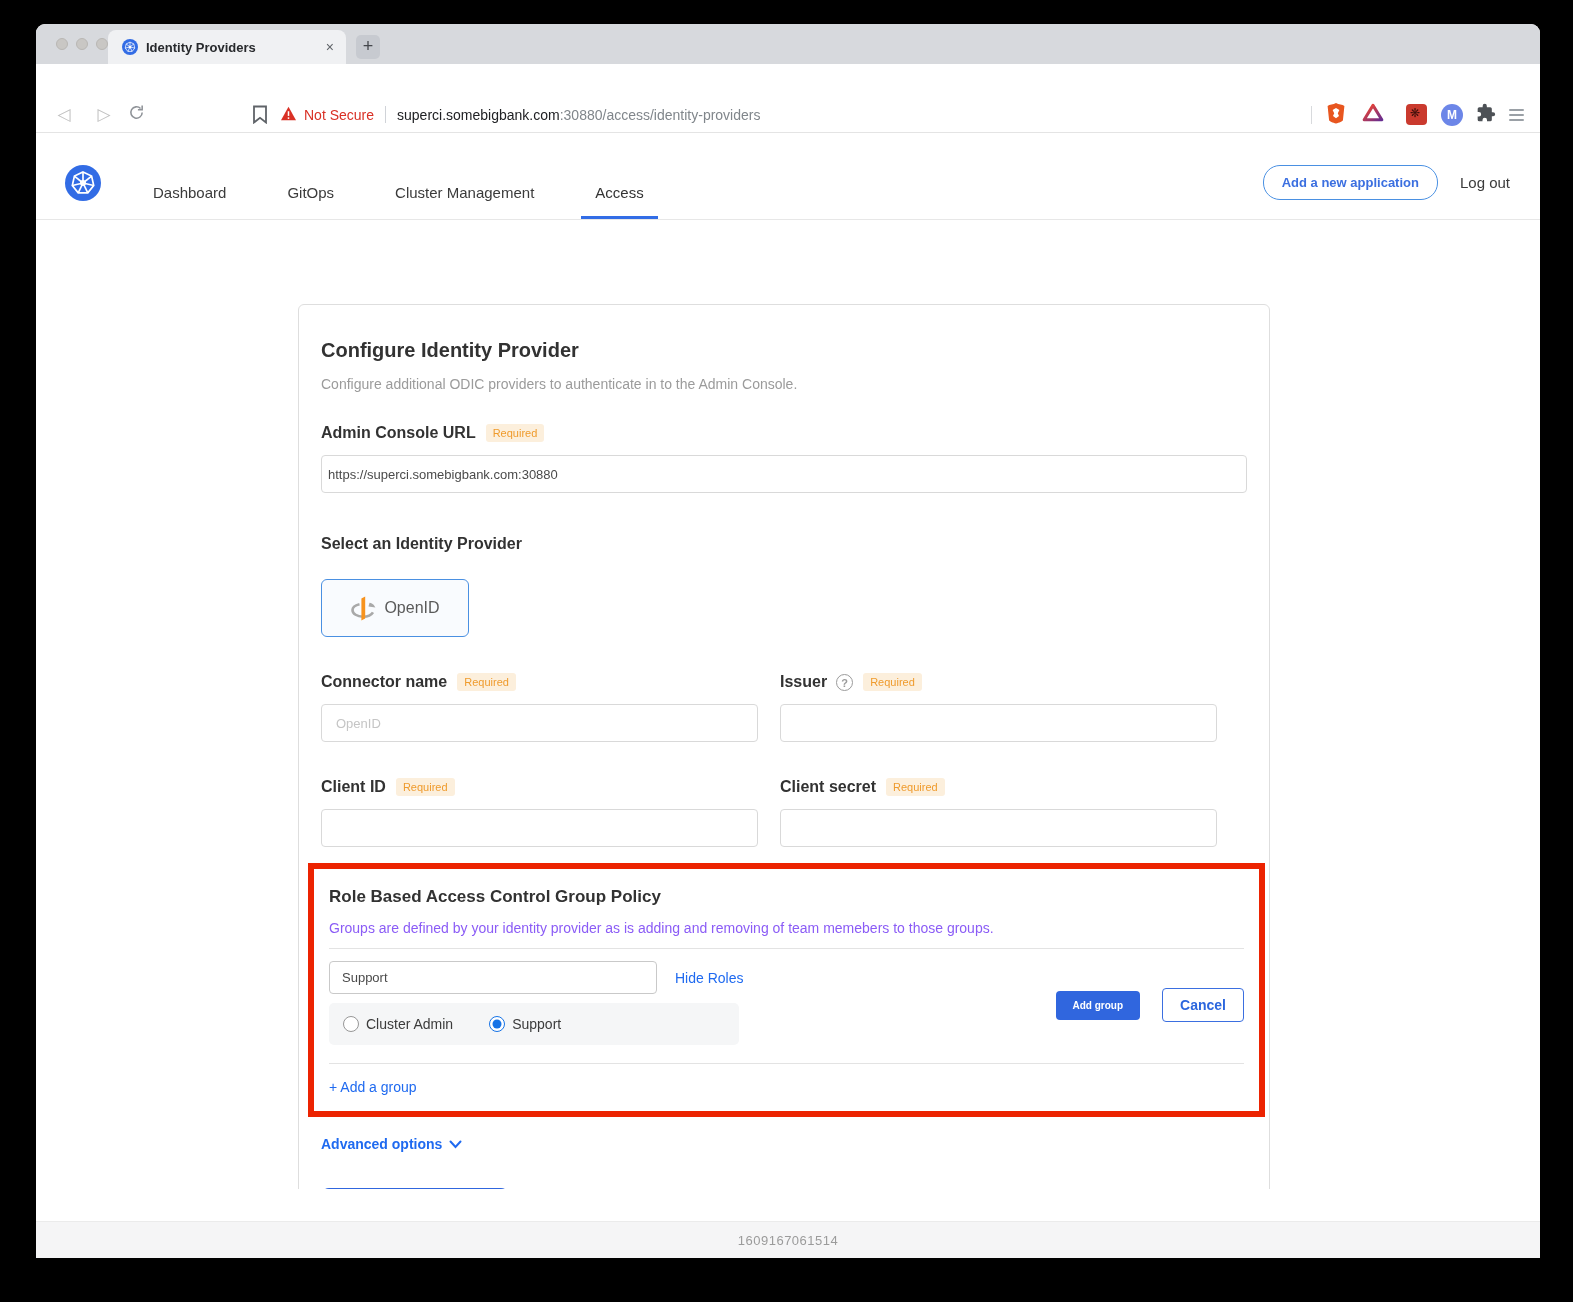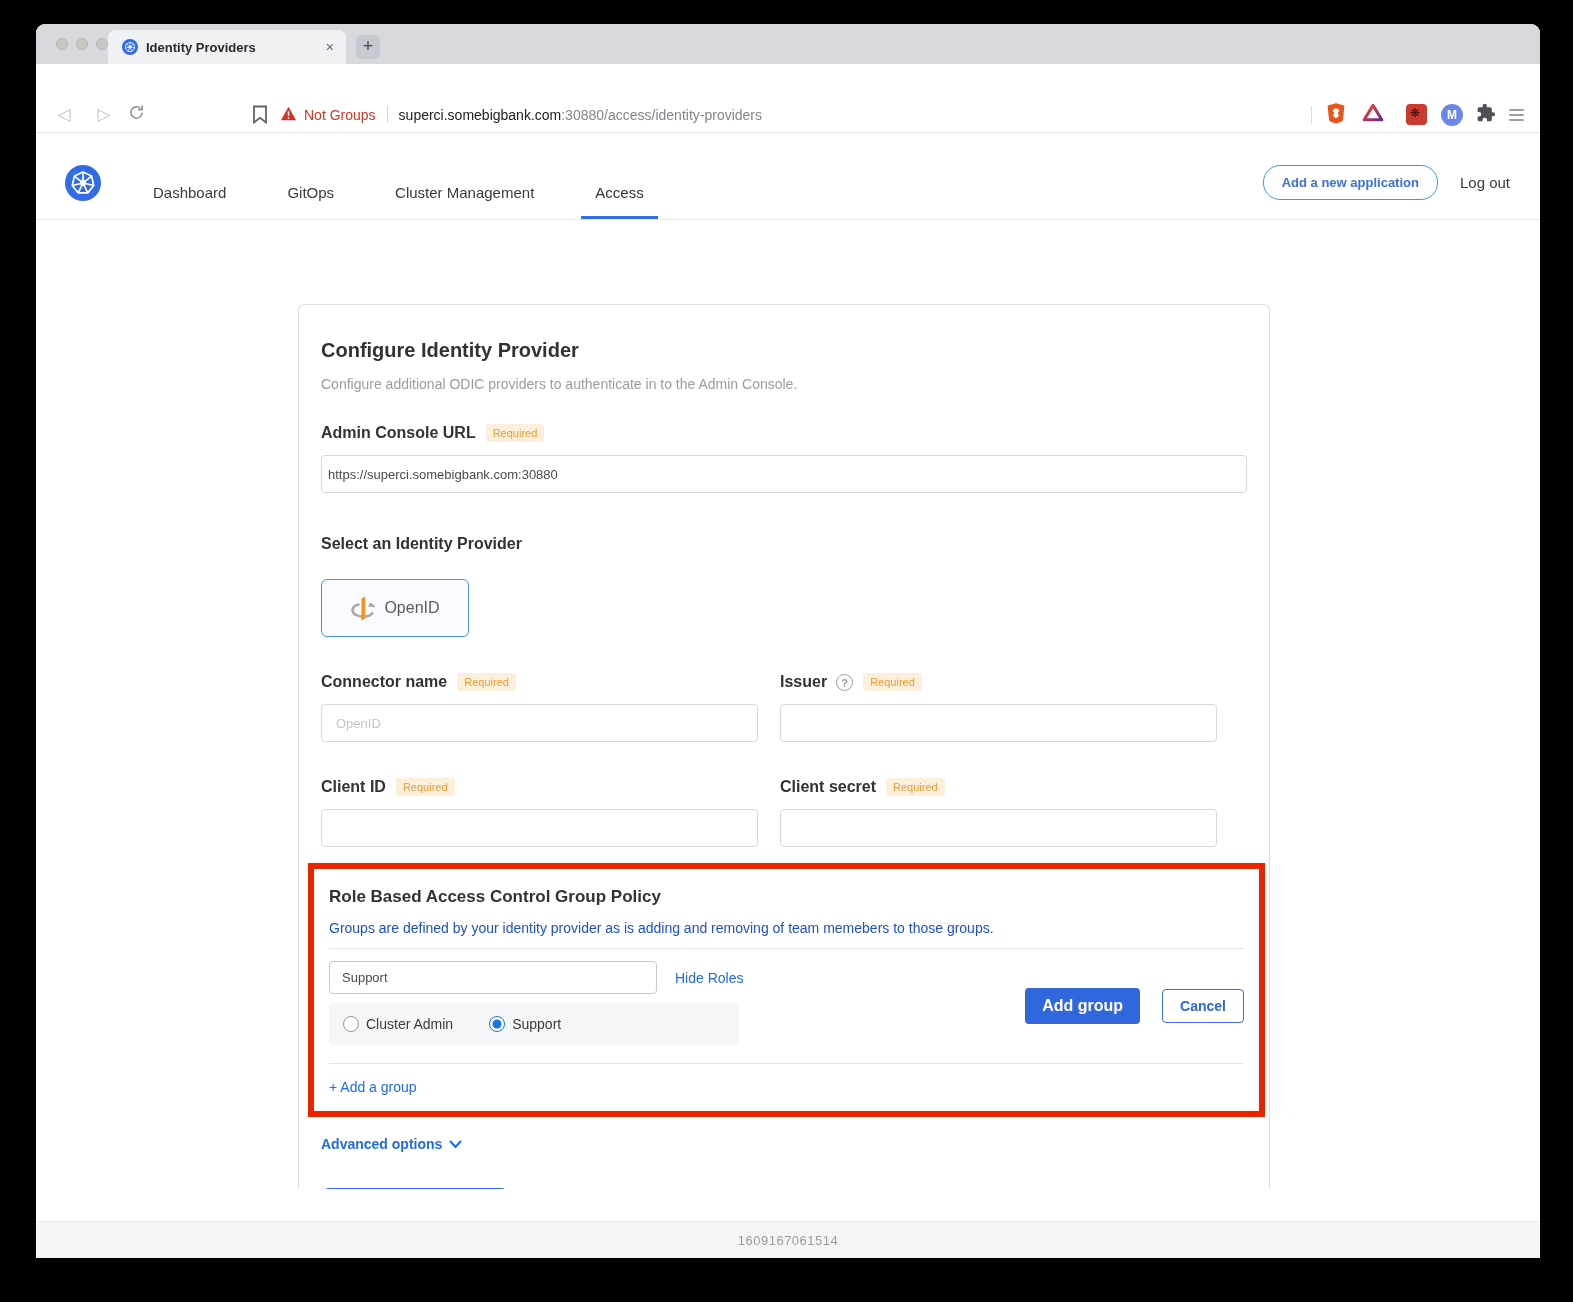--- a/index.html
+++ b/index.html
@@ -73,37 +73,37 @@
   .openid-label { font-size:16px; color:#5a5a5a; }
   .two-col { display:grid; grid-template-columns:437px 437px; column-gap:22px; }
   .two-col .field-label-row { margin-top:36px; }
   .two-col .text-input { margin-top:13px; }
   .q-icon { width:17px; height:17px; border:1px solid #9b9b9b; border-radius:50%; color:#9b9b9b; font-size:11px;
             font-weight:bold; text-align:center; line-height:16px; margin-left:9px; }
 
   
   .rbac-box { margin:16px -13px 0 -13px; width:957px; border:6px solid #ec2301; padding:10px 15px 4px 15px; background:#fff; }
   .rbac-head { font-size:17px; font-weight:bold; color:#323232; margin-top:8px; }
-  .rbac-desc { font-size:14px; color:#1d4ed8; margin-top:13px; }
+  .rbac-desc { font-size:14px; color:#8b5cf6; margin-top:13px; }
   .rbac-div { border:none; border-top:1px solid #e3e3e3; margin-top:12px; }
   .rbac-row { display:flex; margin-top:12px; }
   .rbac-left { }
   .group-line { display:flex; align-items:center; }
   .group-input { width:328px; height:33px; border:1px solid #c9c9c9; border-radius:4px; padding:0 12px;
                  font-size:13px; color:#4a4a4a; font-family:"Liberation Sans", sans-serif; outline:none; }
   .hide-roles { font-size:14px; font-weight:500; color:#1f6af0; margin-left:18px; }
   .role-panel { margin-top:9px; width:410px; height:42px; background:#f5f6f7; border-radius:5px;
                 display:flex; align-items:center; padding:0 14px; gap:36px; }
   .radio-opt { display:flex; align-items:center; gap:7px; font-size:14px; color:#3b3b3b;text-align:center; }
   .radio { width:16px; height:16px; border-radius:50%; border:1px solid #979797; background:#fff; position:relative; flex:none; }
   .radio.checked { border:1.5px solid #1673e6; }
   .radio.checked::after { content:""; position:absolute; left:50%; top:50%; transform:translate(-50%,-50%);
                           width:9px; height:9px; border-radius:50%; background:#1673e6; }
   .rbac-buttons { margin-left:auto; display:flex; align-items:center; gap:22px; margin-top:27px; align-self:flex-start; }
-  .btn-primary { background:#3066de; color:#fff; font-size:16px; font-weight:bold; border:none; border-radius:4px;
+  .btn-primary { background:#3066de; color:#fff; font-size:10px; font-weight:bold; border:none; border-radius:4px;
                  padding:9px 17px; font-family:"Liberation Sans", sans-serif; }
   .btn-cancel { background:#fff; color:#2b66de; font-size:14px; font-weight:bold; border:1px solid #3b6fe0;
                 border-radius:4px; padding:8px 17px; font-family:"Liberation Sans", sans-serif; }
   .rbac-div2 { border:none; border-top:1px solid #e3e3e3; margin-top:18px; }
   .add-group-link { display:inline-block; font-size:14px; font-weight:500; color:#1f6af0; margin:15px 0 12px 0; }
 
   .adv-row { margin-top:19px; display:flex; align-items:center; gap:7px; }
   .adv-link { font-size:14px; font-weight:bold; color:#1f6af0; }
   .save-btn { margin-top:36px; background:#3066de; color:#fff; font-size:14px; font-weight:bold; border:none;
               border-radius:8px; padding:10px 19px; font-family:"Liberation Sans", sans-serif; }
@@ -160,21 +160,21 @@
         </svg>
     </span>
     <div class="urlzone">
       <span class="warn-icon">
         <svg width="17" height="15" viewBox="0 0 20 18">
             <path d="M10 1 L19 17 H1 Z" fill="#d93025"></path>
             <rect x="9.1" y="6.3" width="1.8" height="5.6" fill="#fff"></rect>
             <rect x="9.1" y="13.6" width="1.8" height="1.9" fill="#fff"></rect>
           </svg>
       </span>
-      <span class="notsecure">Not Groups</span>
+      <span class="notsecure">Not Secure</span>
       <span class="url-sep"></span>
       <span class="url-host">superci.somebigbank.com</span>
         <span class="url-path">:30880/access/identity-providers</span>
     </div>
     <div class="right-icons">
       <span class="ri-sep"></span>
       <span>
         <svg width="20" height="22" viewBox="0 0 20 22">
             <path d="M10 1 C7.4 2.8 3.4 2.2 1.6 3.9 L3.1 18.6 C3.1 18.6 7 21.4 10 21.4 C13 21.4 16.9 18.6 16.9 18.6 L18.4 3.9 C16.6 2.2 12.6 2.8 10 1 Z" fill="#e8561f"></path>
             <path d="M10 6 L13.4 8 L11.8 11.2 L13 14 L10 16.2 L7 14 L8.2 11.2 L6.6 8 Z" fill="#fff"></path>

